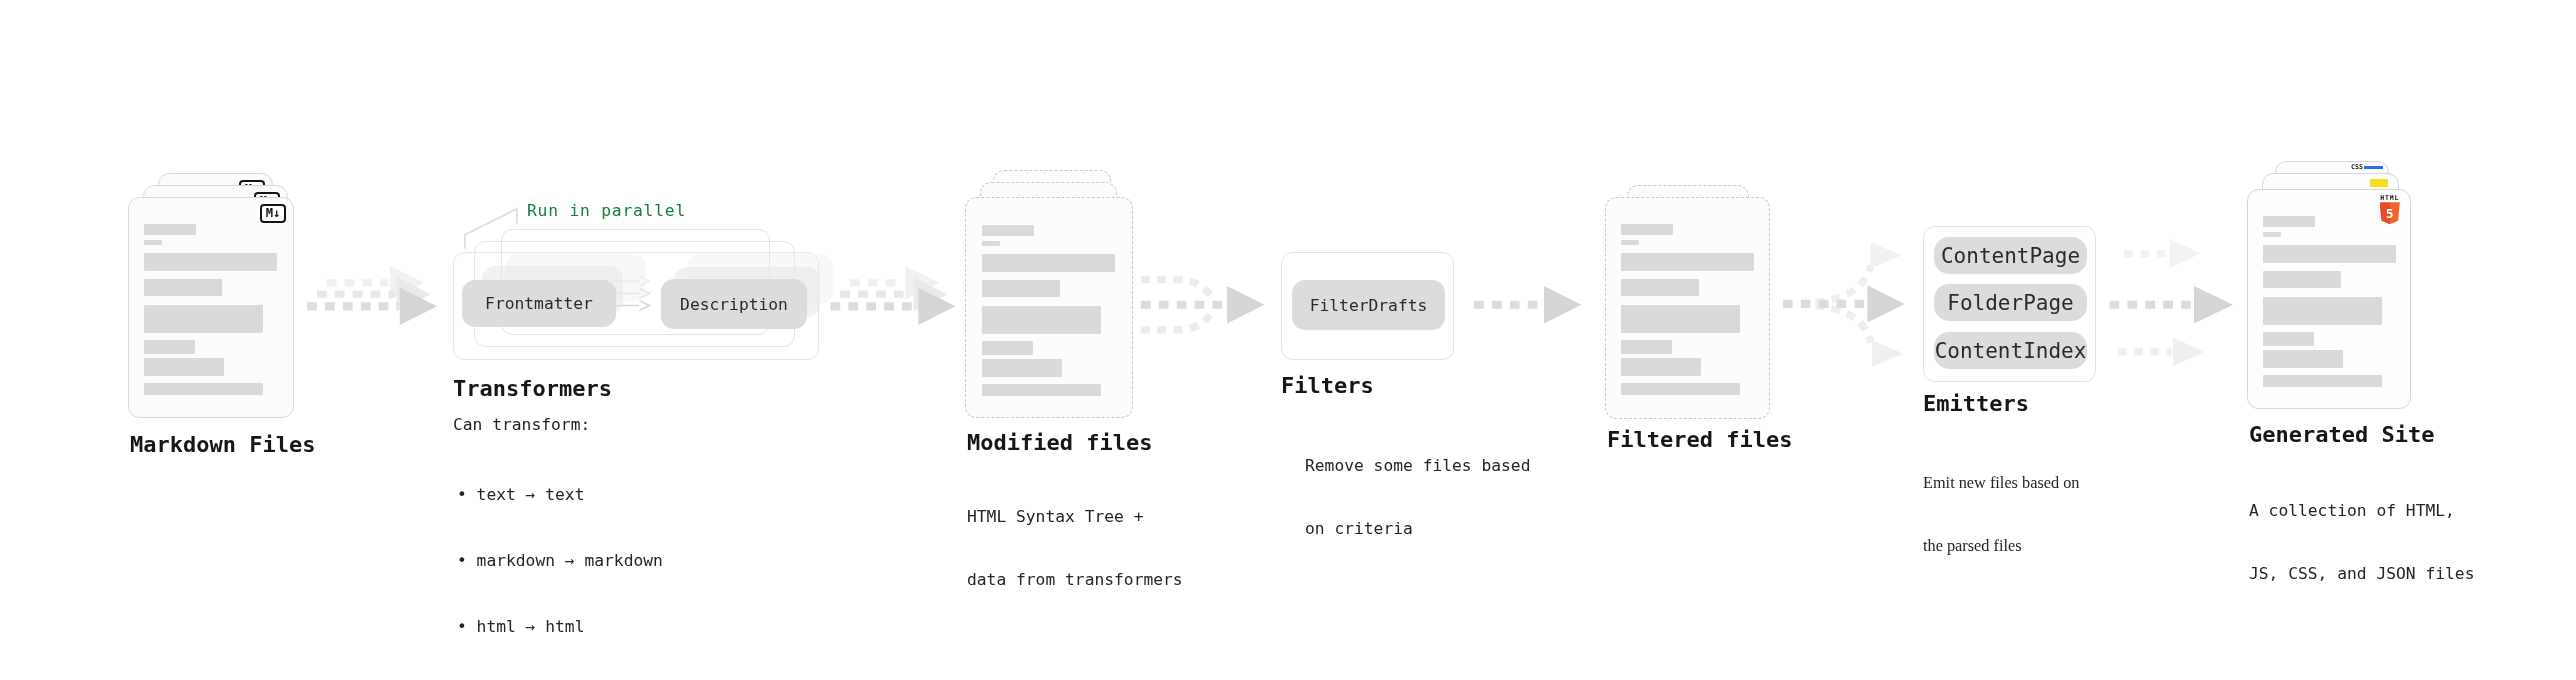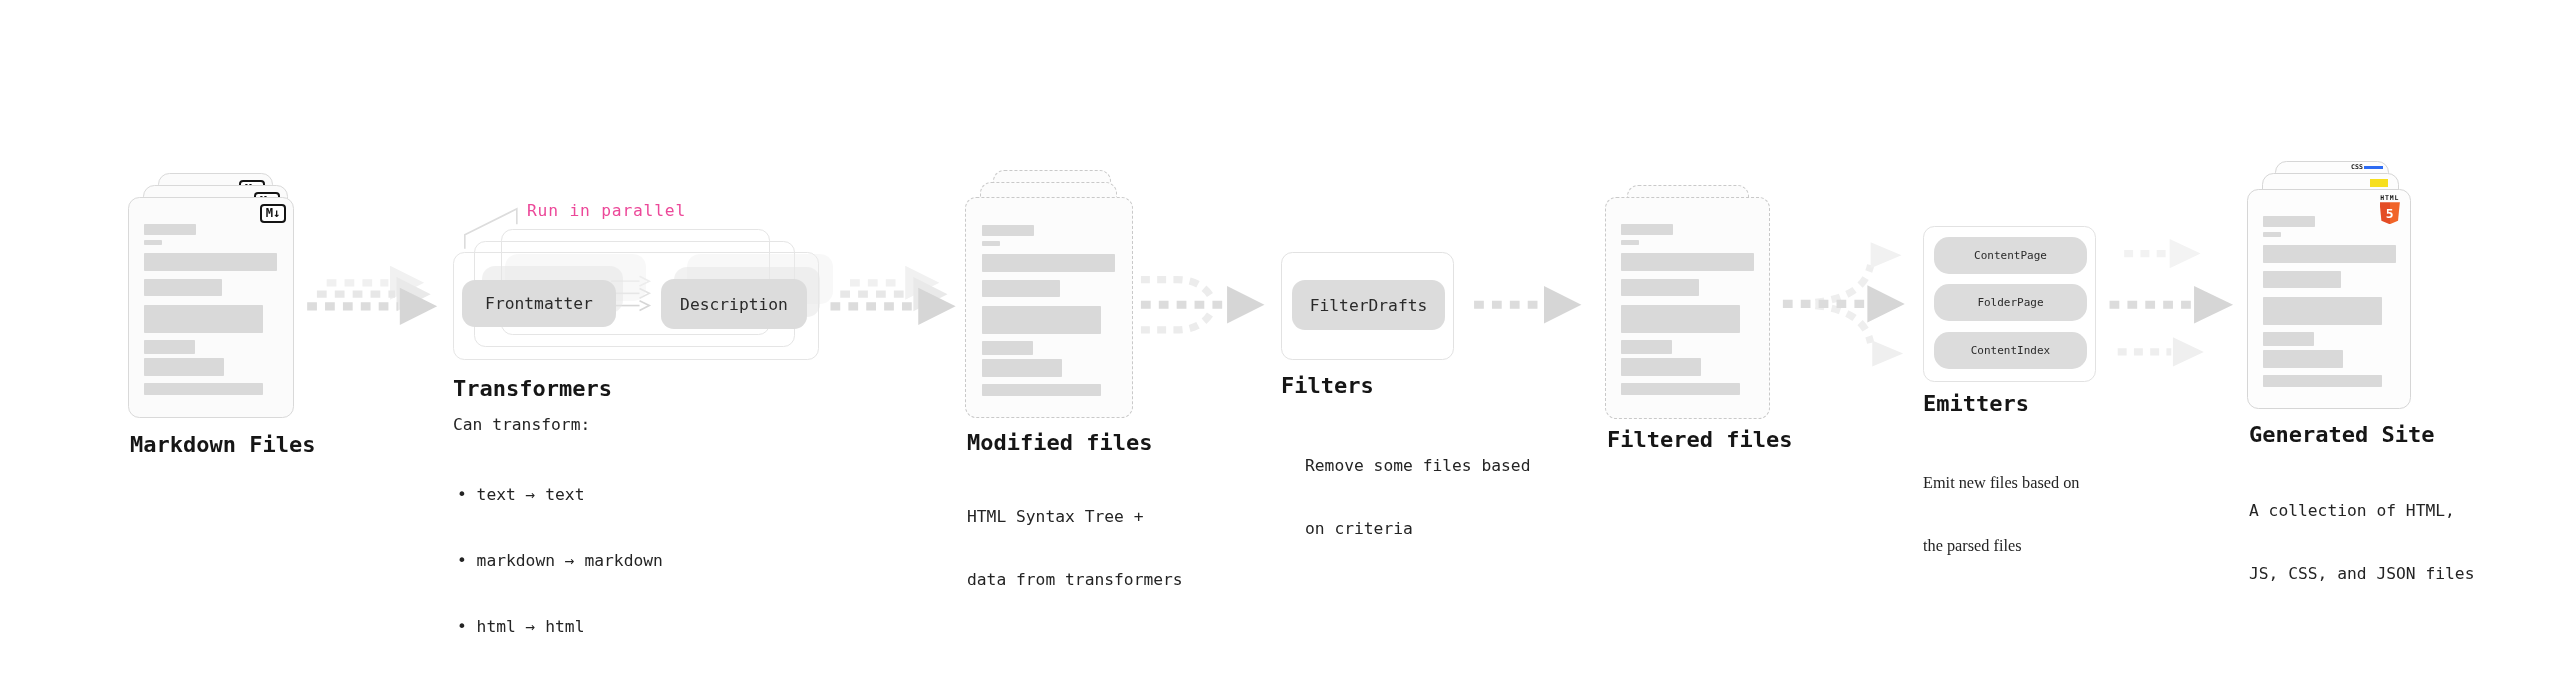--- a/index.html
+++ b/index.html
@@ -10,29 +10,29 @@
   }
   .stage{position:absolute;inset:0;pointer-events:none;}
   .arrow-layer{position:absolute;left:0;top:0;}
   .card{position:absolute;background:#fbfbfb;border:1.6px solid #d9d9d9;border-radius:11.4px;}
   .card.dashed{border:1.6px dashed #c9c9c9;background:#fcfcfc;}
   .card.site{background:#fdfdfd;border-color:#d6d6d6;}
   .tbox{position:absolute;border:1.6px solid #e5e5e5;border-radius:11.4px;background:transparent;}
   .whitebox{position:absolute;border:1.6px solid #e2e2e2;border-radius:11.4px;background:#ffffff;}
   .pill{position:absolute;background:#dcdcdc;border-radius:13px;display:flex;align-items:center;
         justify-content:center;font-size:16.3px;font-weight:500;color:#2a2a2a;white-space:pre;}
-  .pill.small{border-radius:15px;font-size:11px;}
+  .pill.small{border-radius:15px;font-size:21px;}
   .pill.ghost1{background:#e6e6e6;opacity:.55;}
   .pill.ghost2{background:#ececec;opacity:.38;}
   .bars{position:absolute;display:flex;flex-direction:column;align-items:flex-start;}
   .bar{background:#d9d9d9;border-radius:0.8px;}
   .stage-label{position:absolute;font-size:22px;font-weight:600;color:#161616;white-space:pre;line-height:1.2;}
   .stage-desc{position:absolute;font-size:16.3px;font-weight:500;line-height:21px;color:#242424;white-space:pre;}
   .bullets{position:absolute;font-size:16.3px;font-weight:500;line-height:22px;color:#242424;white-space:pre;}
-  .annotation{position:absolute;font-size:16.3px;font-weight:500;color:#ec4899;white-space:pre;letter-spacing:0.8px;}
+  .annotation{position:absolute;font-size:16.3px;font-weight:500;color:#15803d;white-space:pre;letter-spacing:0.8px;}
   .md-badge{position:absolute;top:5.7px;right:7.3px;border:2.4px solid #141414;border-radius:4.1px;background:#ffffff;
             font-weight:700;font-size:12.2px;line-height:1;padding:1.6px 3.3px;color:#141414;white-space:pre;}
   .html5-badge{position:absolute;width:24.4px;display:flex;flex-direction:column;align-items:center;gap:0.8px;}
   .html5-word{font-size:6.5px;font-weight:700;color:#111111;letter-spacing:0.8px;line-height:1;}
   .html5-shield{width:20.3px;height:22px;background:linear-gradient(90deg,#e44d26 50%,#f16529 50%);
             clip-path:polygon(0 0,100% 0,91% 84%,50% 100%,9% 84%);display:flex;align-items:center;
             justify-content:center;color:#ffffff;font-size:13px;font-weight:700;line-height:1;}
   .css-badge{position:absolute;display:flex;flex-direction:row;align-items:center;gap:0.8px;}
   .css-word{font-size:6.5px;font-weight:700;color:#111111;line-height:1;}
   .css-underline{width:19.5px;height:2.4px;background:#2d6bf2;}

